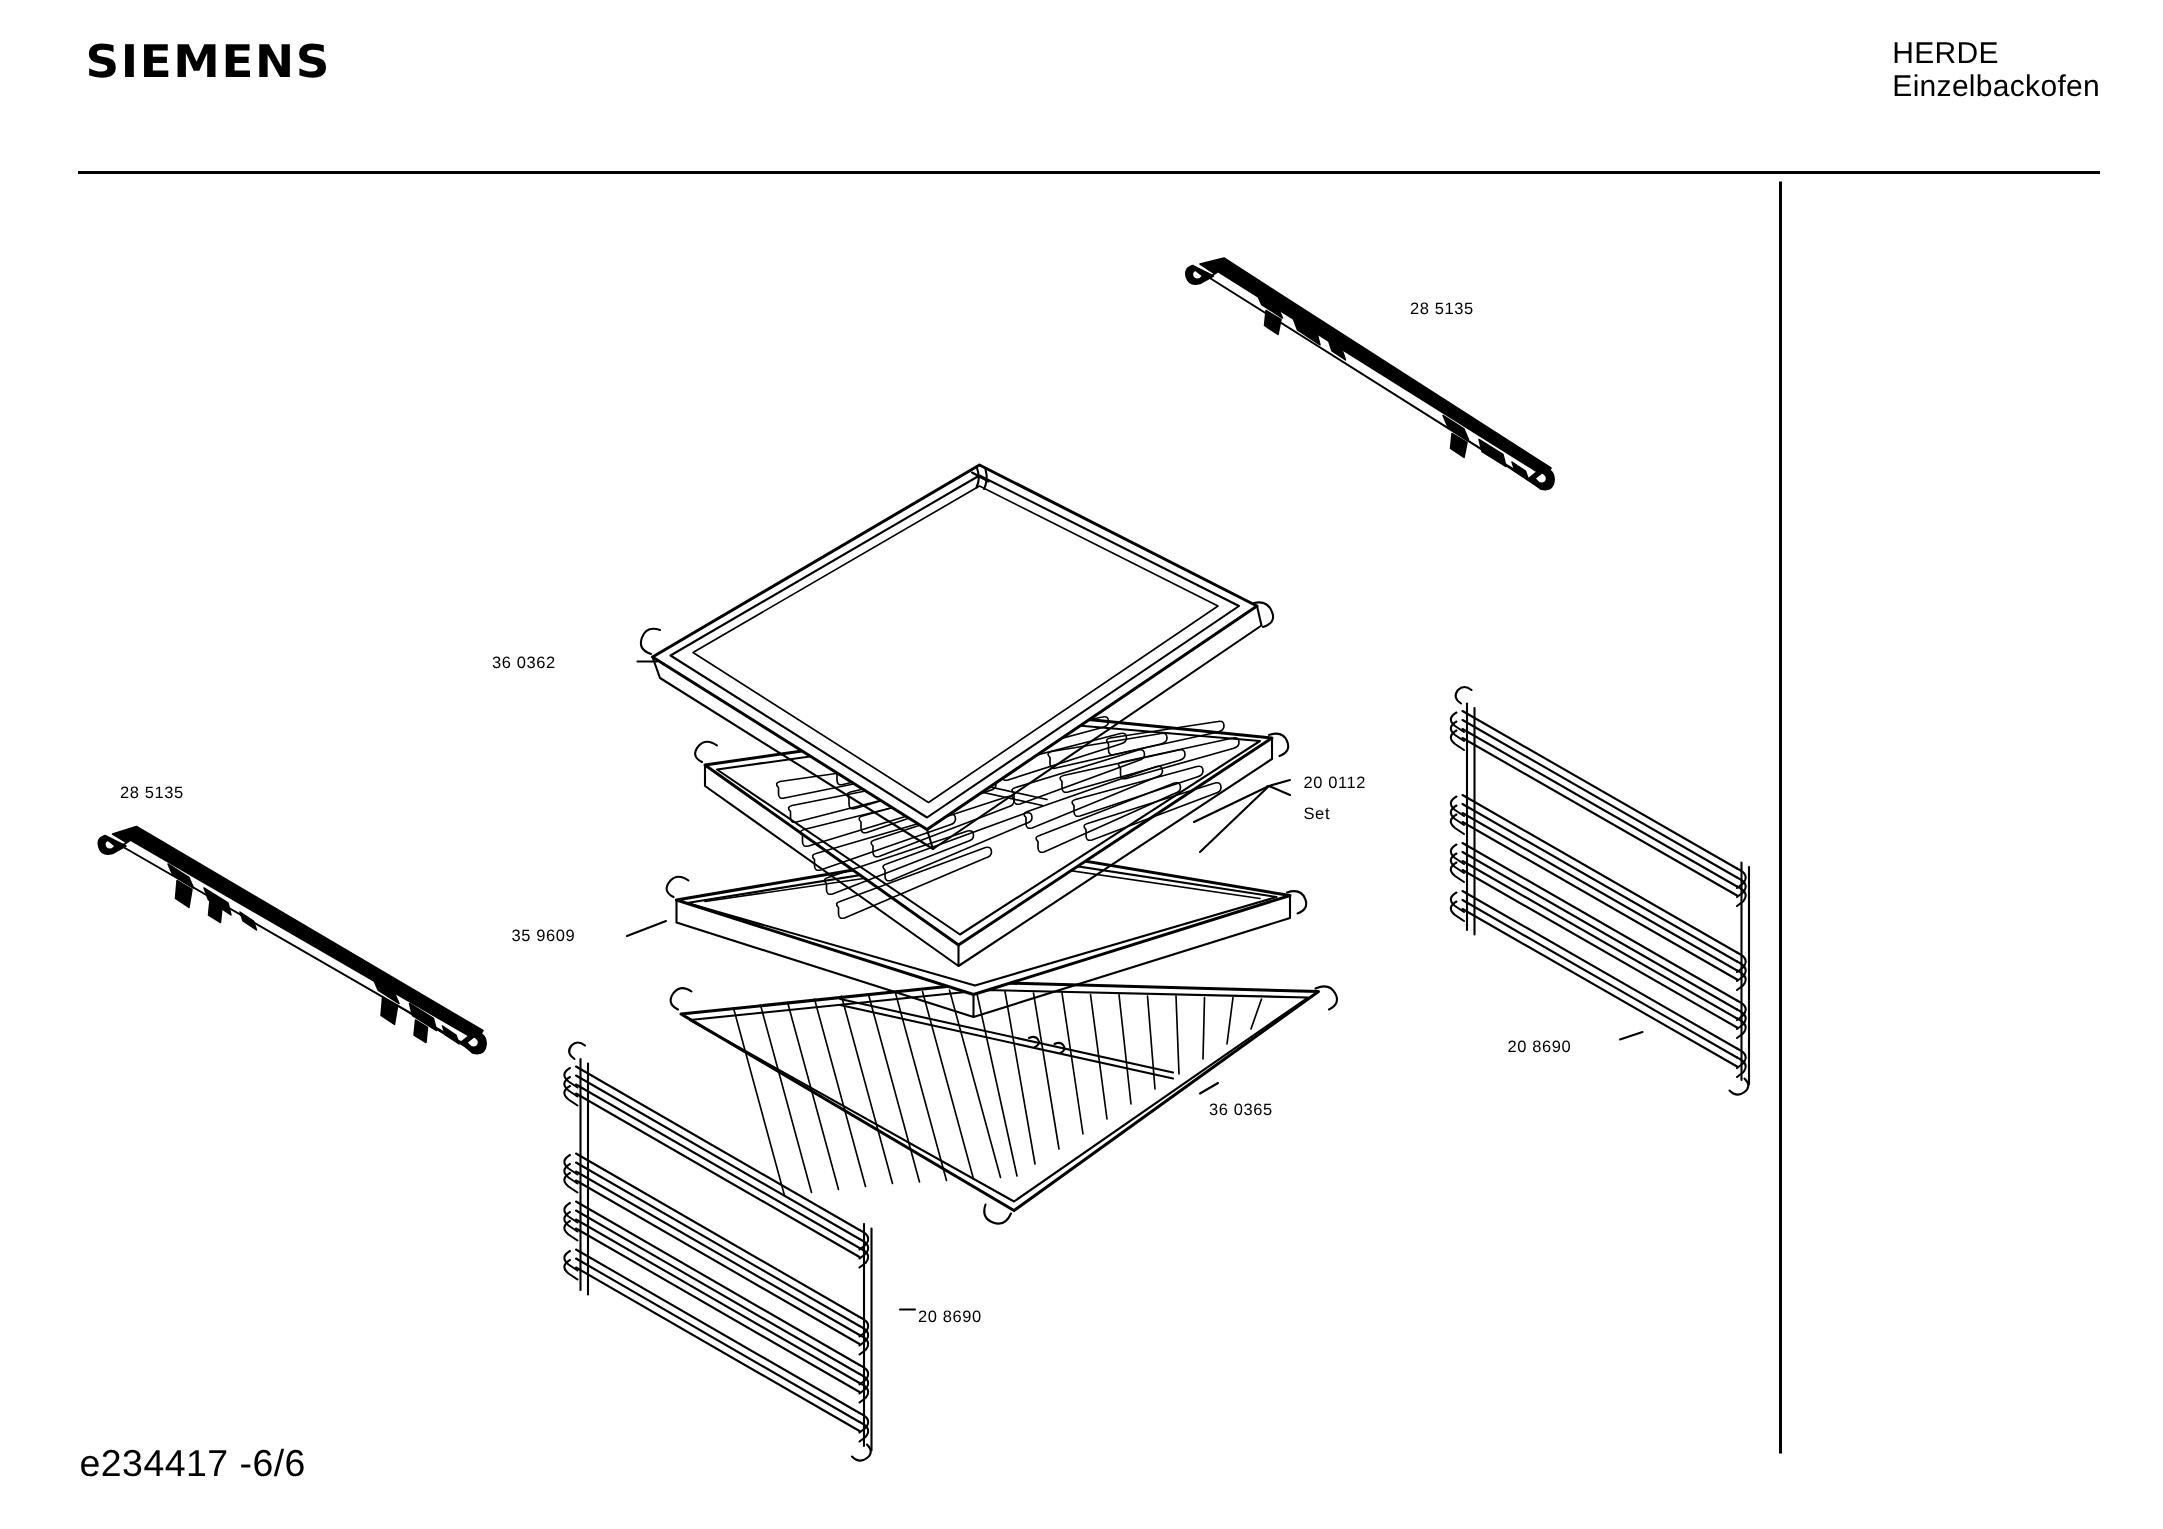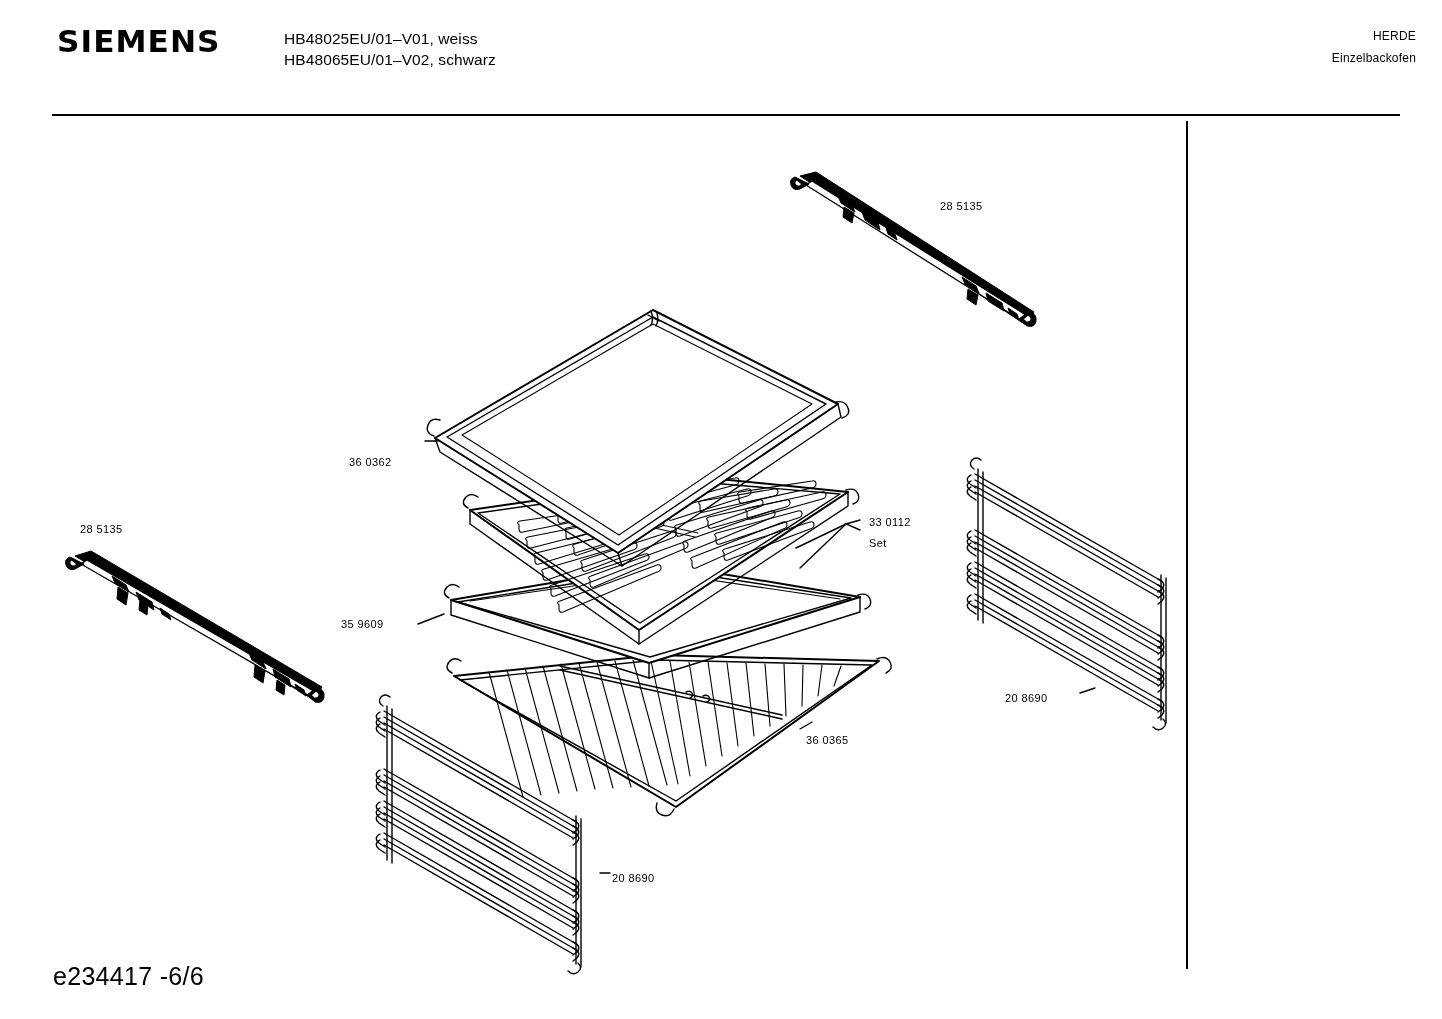--- a/index.html
+++ b/index.html
@@ -40,24 +40,24 @@
     top: 28px;
     font-size: 15.5px;
     line-height: 21px;
     letter-spacing: 0.1px;
     white-space: nowrap;
   }
   .model-line { display: block; }
 
   .header-right {
     position: absolute;
-    right: 26px;
+    right: 42px;
     top: 25px;
-    text-align: right;
-    font-size: 12px;
+    text-align: left;
+    font-size: 20px;
     line-height: 22px;
     letter-spacing: 0.2px;
   }
   .header-right .h-cat { display: block; }
   .header-right .h-sub { display: block; }
 
   .header-rule {
     position: absolute;
     left: 52px;
     top: 114px;
@@ -99,38 +99,34 @@
     position: absolute;
     font-size: 11px;
     letter-spacing: 0.4px;
     line-height: 21px;
     white-space: nowrap;
   }
   .callout .sub { display: block; }
 
   .c-rail-top    { left: 940px;  top: 196px; }
   .c-rail-left   { left: 80px;   top: 519px; }
-  .c-tray        { left: 349px;  top: 432px; margin-top: 20px; }
+  .c-tray        { left: 328px;  top: 432px; }
   .c-grill       { left: 869px;  top: 512px; }
   .c-pan         { left: 341px;  top: 614px; }
   .c-wirerack    { left: 806px;  top: 730px; }
   .c-side-right  { left: 1005px; top: 688px; }
   .c-side-left   { left: 612px;  top: 868px; }
 </style>
 </head>
 <body>
 
 <div id="page">
 
   <div class="brand">SIEMENS</div>
 
-  <div class="model-block">
-    <span class="model-line">HB48025EU/01–V01, weiss</span>
-    <span class="model-line">HB48065EU/01–V02, schwarz</span>
-  </div>
 
   <div class="header-right">
     <span class="h-cat">HERDE</span>
     <span class="h-sub">Einzelbackofen</span>
   </div>
 
   <div class="header-rule"></div>
   <div class="divider-vertical"></div>
 
   <svg id="drawing" viewBox="0 0 1442 1019" width="1442" height="1019" xmlns="http://www.w3.org/2000/svg">
@@ -447,21 +443,21 @@
   <div class="callout c-rail-top">
     <span>28 5135</span>
   </div>
   <div class="callout c-rail-left">
     <span>28 5135</span>
   </div>
   <div class="callout c-tray">
     <span>36 0362</span>
   </div>
   <div class="callout c-grill">
-    <span>33 0112</span>
+    <span>20 0112</span>
     <span class="sub">Set</span>
   </div>
   <div class="callout c-pan">
     <span>35 9609</span>
   </div>
   <div class="callout c-wirerack">
     <span>36 0365</span>
   </div>
   <div class="callout c-side-right">
     <span>20 8690</span>

